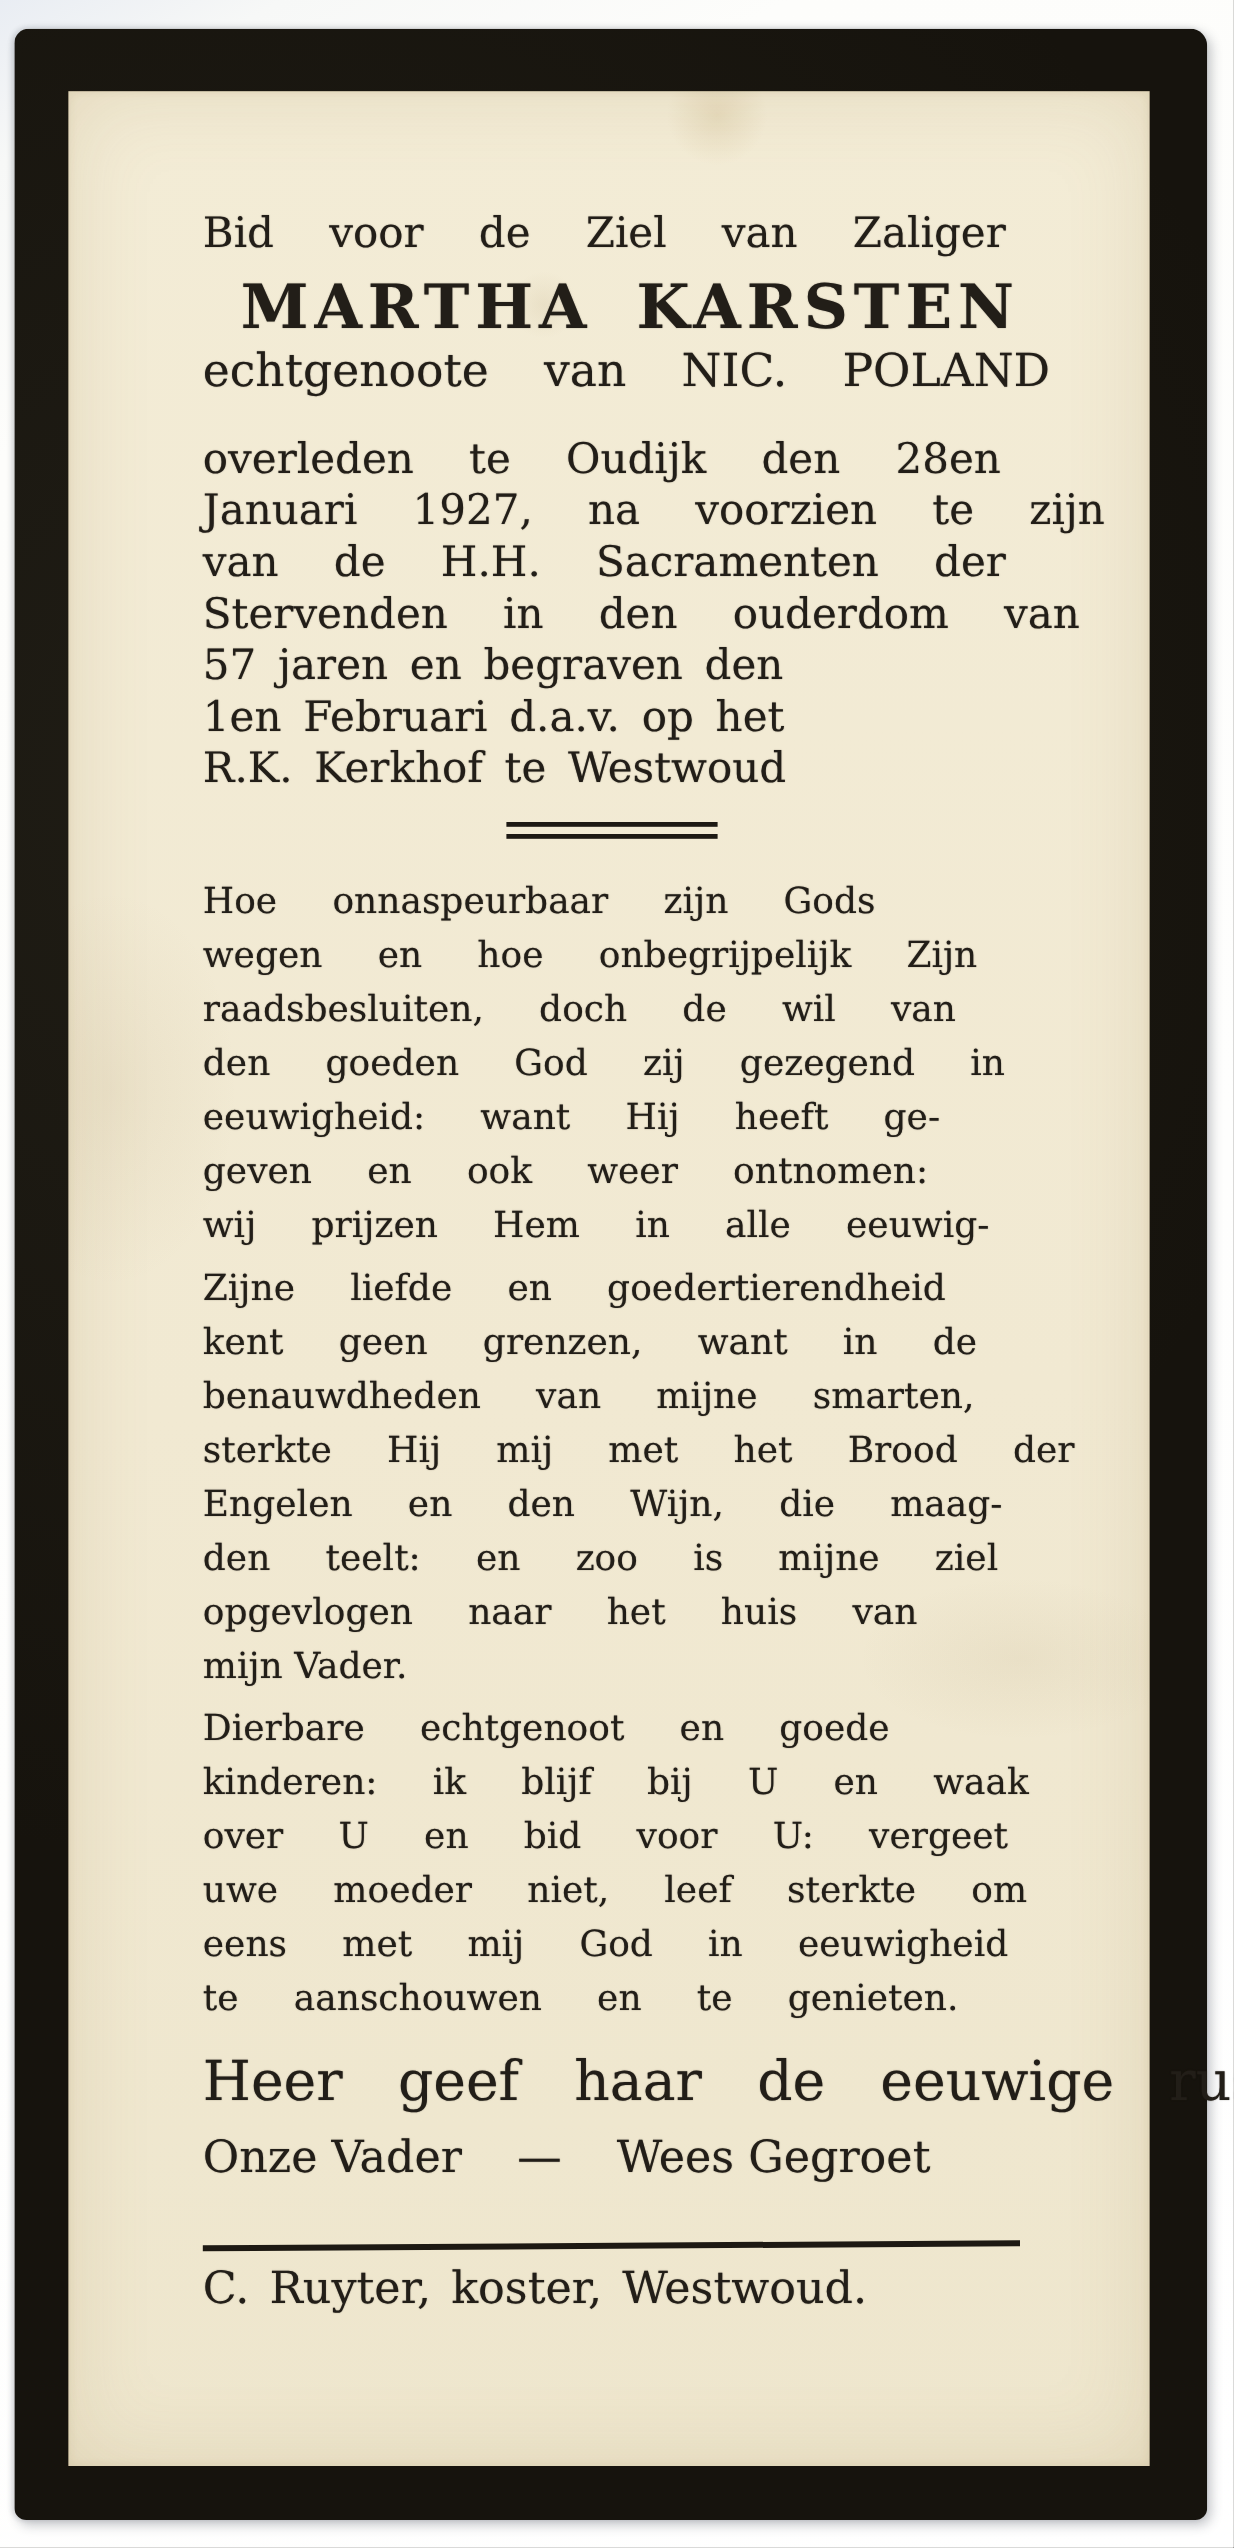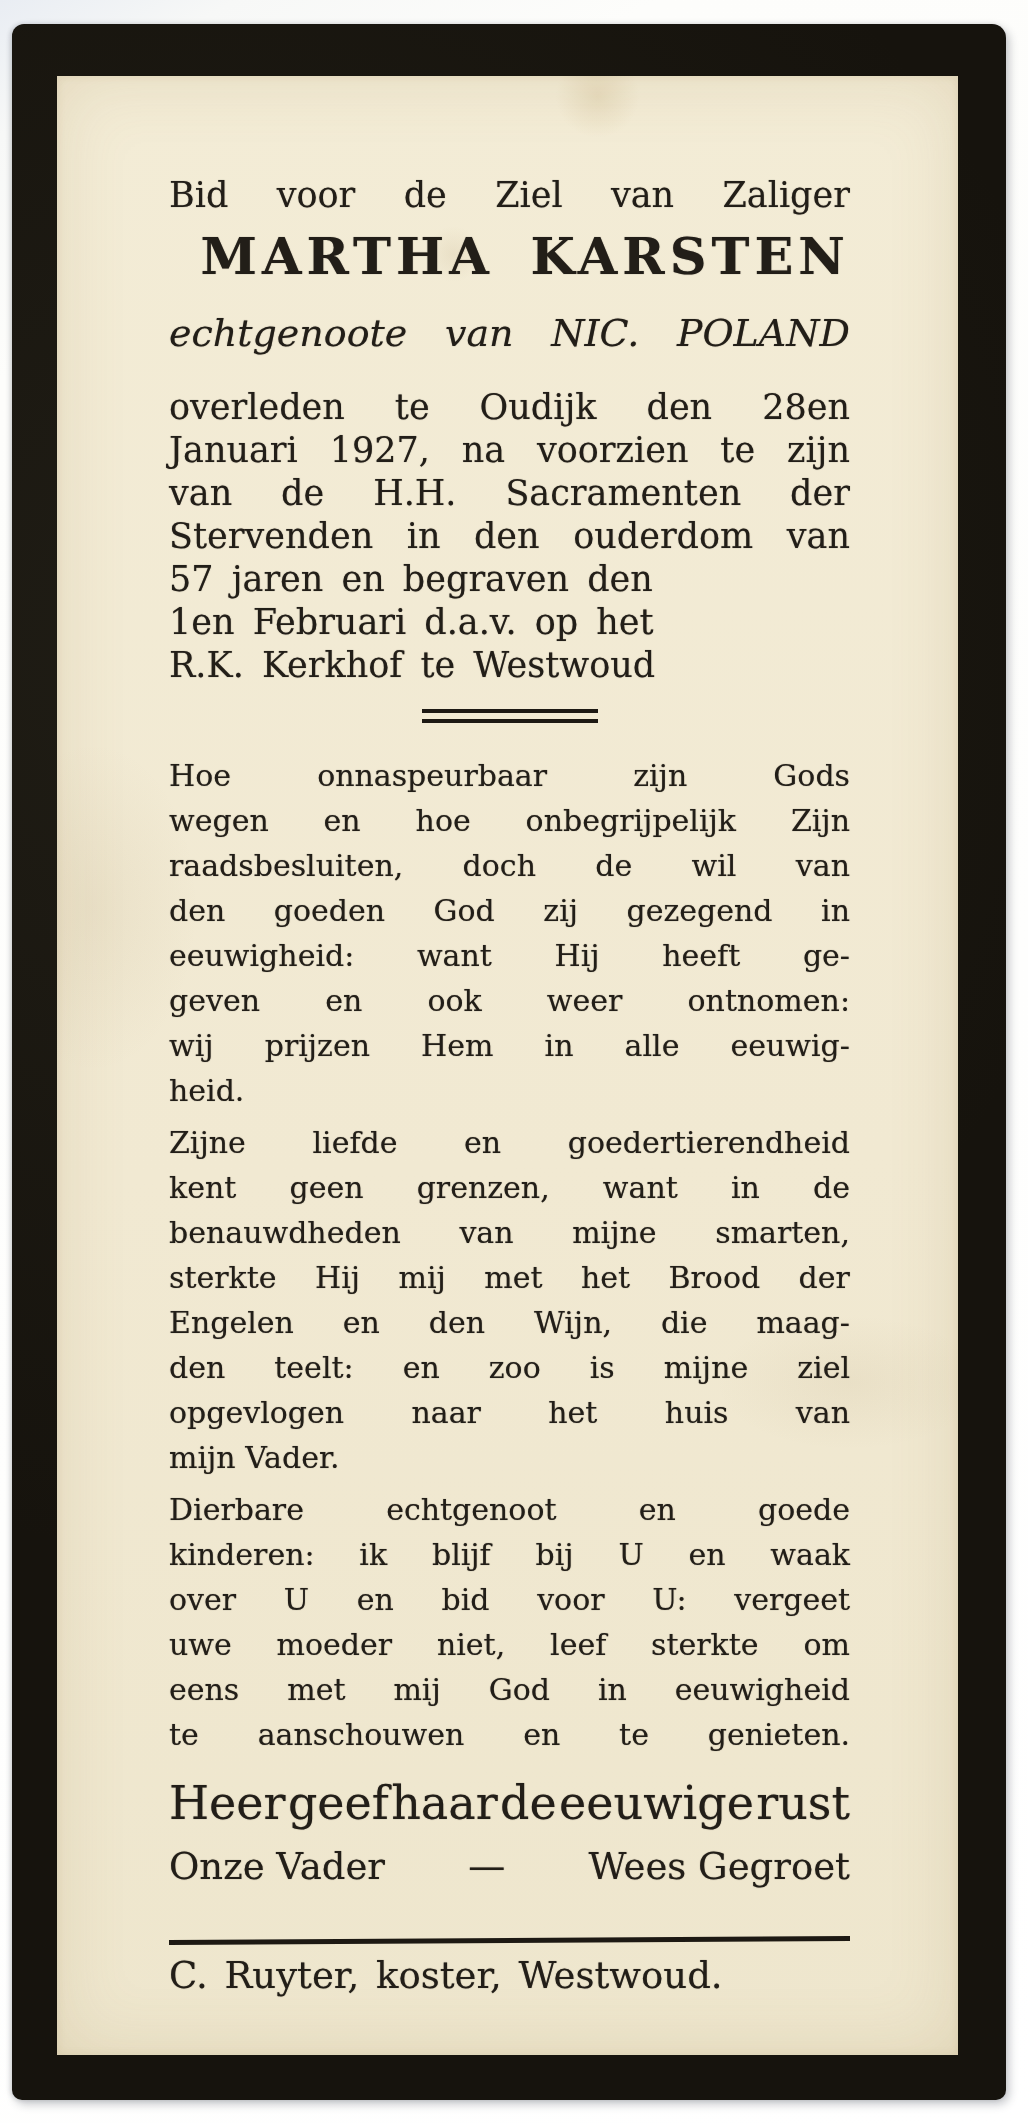--- a/index.html
+++ b/index.html
@@ -42,43 +42,41 @@
   }
   .content {
     position: absolute;
     left: 112px;
     top: 0;
     width: 681px;
     color: #221e18;
     text-shadow: 0 0 1px rgba(35,28,20,0.55);
   }
   
-  .jline { display: flex; justify-content: space-between; white-space: nowrap; }
+  .jline { display: flex; white-space: nowrap; gap: 46px; }
   .cline { word-spacing: 7px; }
   .lline { text-align: left; }
 
   .intro {
     margin-top: 98px;
     font-size: 35px;
     line-height: 42px;
   }
   .name {
     margin-top: 10px;
     font-size: 51px;
     line-height: 60px;
     font-weight: 700;
     letter-spacing: 5px;
     text-align: right;
     word-spacing: 14px;
   }
   .relation {
-    margin-top: 24px;
     font-size: 38px;
     line-height: 46px;
-    font-style: italic;
   }
   .details {
     margin-top: 30px;
     font-size: 35px;
   }
   .details > div { line-height: 43px; }
   .divider {
     margin: 22px auto 0;
     width: 176px;
     height: 6px;
@@ -223,21 +221,20 @@
             <span>ontnomen:</span>
           </div>
         <div class="jline">
             <span>wij</span>
             <span>prijzen</span>
             <span>Hem</span>
             <span>in</span>
             <span>alle</span>
             <span>eeuwig-</span>
           </div>
-        <div class="lline">heid.</div>
       </div>
 
       <div class="para para2">
         <div class="jline">
             <span>Zijne</span>
             <span>liefde</span>
             <span>en</span>
             <span>goedertierendheid</span>
           </div>
         <div class="jline">

